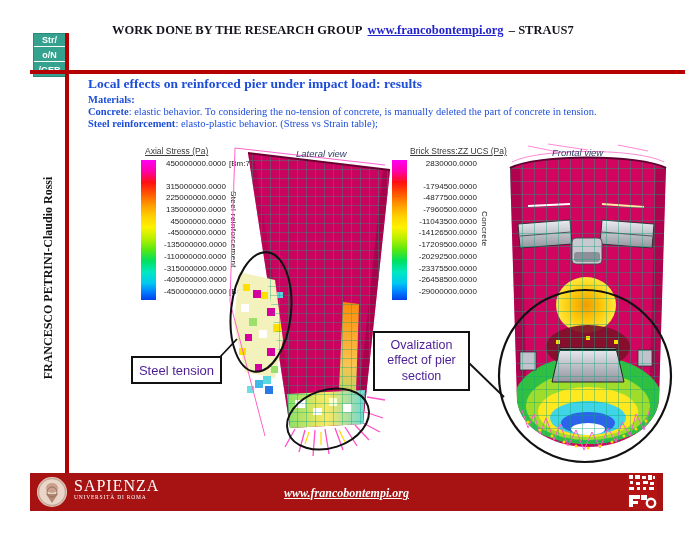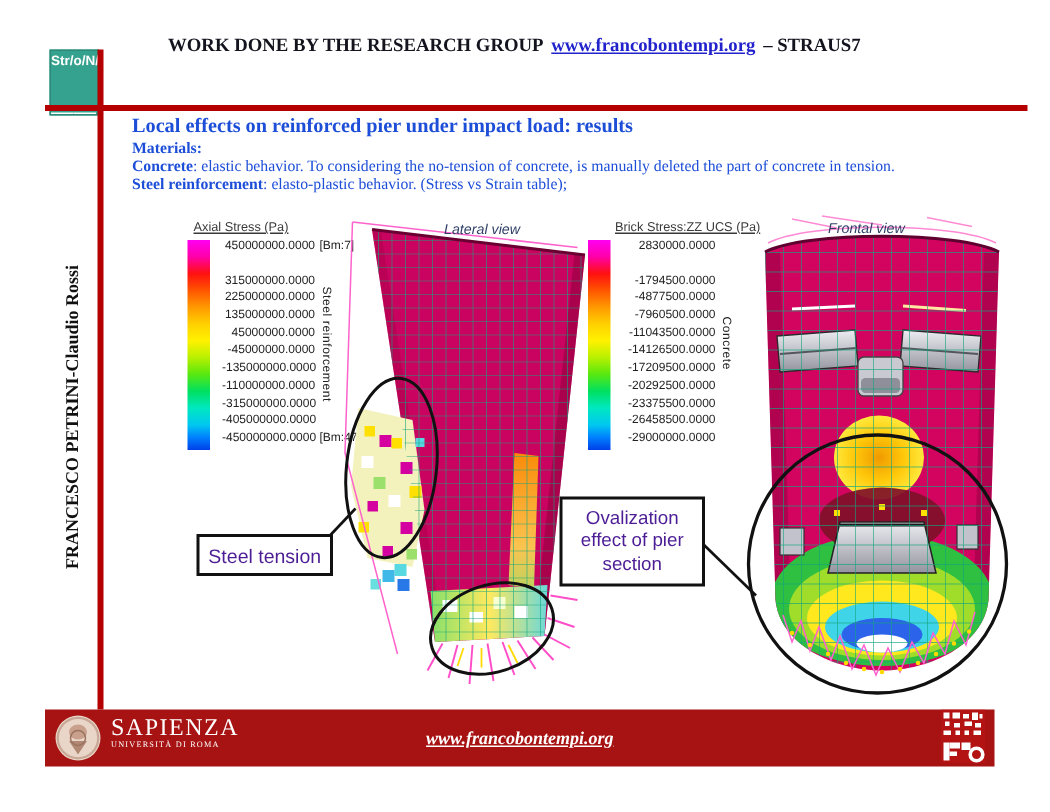--- a/index.html
+++ b/index.html
@@ -1,21 +1,21 @@
 <!DOCTYPE html>
 <html><head>
 <meta charset="utf-8">
 <style>
   html,body{margin:0;padding:0;background:#fff;}
   .slide{position:relative;width:700px;height:541px;background:#fff;overflow:hidden;
          font-family:"Liberation Serif",serif;}
 
   
   .stronger-logo{position:absolute;left:33px;top:33px;width:31px;height:42px;background:#35a28f;
-    border:1px solid #2c8a79;display:flex;flex-direction:row;justify-content:space-between;}
+    border:1px solid #2c8a79;display:flex;flex-direction:column;justify-content:space-between;}
   .stronger-logo .row{font-family:"Liberation Sans",sans-serif;font-weight:bold;color:#fff;
     font-size:9px;line-height:12px;text-align:center;border-bottom:1px solid #fff;}
   .stronger-logo .row:last-child{border-bottom:none;}
 
   .vline{position:absolute;left:65px;top:33px;width:4px;height:440px;background:#b40000;}
   .hline{position:absolute;left:30px;top:70px;width:655px;height:4px;background:#b40000;}
 
   .hdr{position:absolute;left:112px;top:23px;width:580px;white-space:nowrap;
     font-weight:bold;font-size:12.5px;color:#14141e;}
   .hdr a{color:#2222cc;text-decoration:underline;}
@@ -24,21 +24,21 @@
   .author{position:absolute;left:-101px;top:270px;width:300px;height:16px;
     transform:rotate(-90deg);text-align:center;font-weight:bold;font-size:12px;color:#111;}
 
   .content{position:absolute;left:88px;top:76px;width:592px;color:#1d4ed8;}
   .content .title{font-weight:bold;font-size:13.5px;margin-bottom:2px;}
   .content .bodyline{font-size:10.5px;line-height:12px;}
   .content b{font-weight:bold;}
 
   
   .legend{position:absolute;font-family:"Liberation Sans",sans-serif;color:#222;}
-  .legendL{left:108px;top:146px;padding-left:17px;}
+  .legendL{left:124px;top:146px;padding-left:17px;}
   .legendR{left:392px;top:146px;}
   .legend .ltitle{font-size:8.5px;color:#3a3a3a;text-decoration:underline;margin-bottom:2px;white-space:nowrap;}
   .legendL .ltitle{margin-left:4px;}
   .legendR .ltitle{margin-left:18px;}
   .lbody{display:flex;}
   .colorbar{width:15px;height:140px;margin-top:2px;
     background:linear-gradient(#ff00f4 0%,#ff00a8 8%,#ff1010 16%,#ff5500 24%,#ff9900 32%,
       #ffd000 40%,#fff200 48%,#b8f000 56%,#58e810 64%,#00e060 72%,#00e8c0 80%,
       #00c8f0 88%,#0080ff 94%,#0040e8 100%);}
   .values{width:62px;margin-left:8px;text-align:right;font-size:8px;color:#222;}

